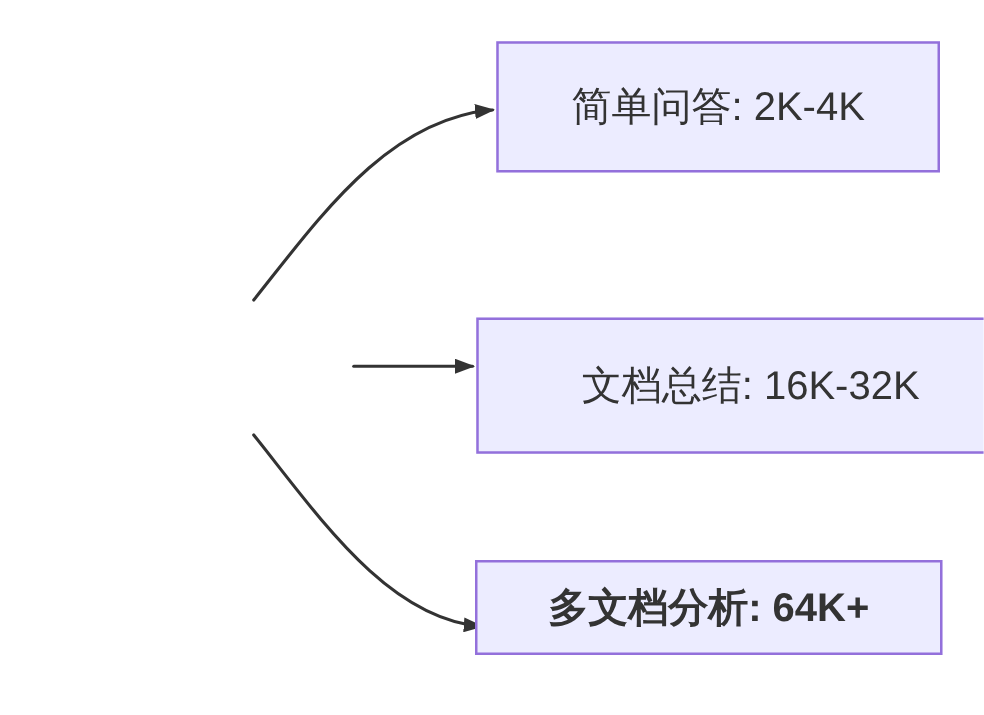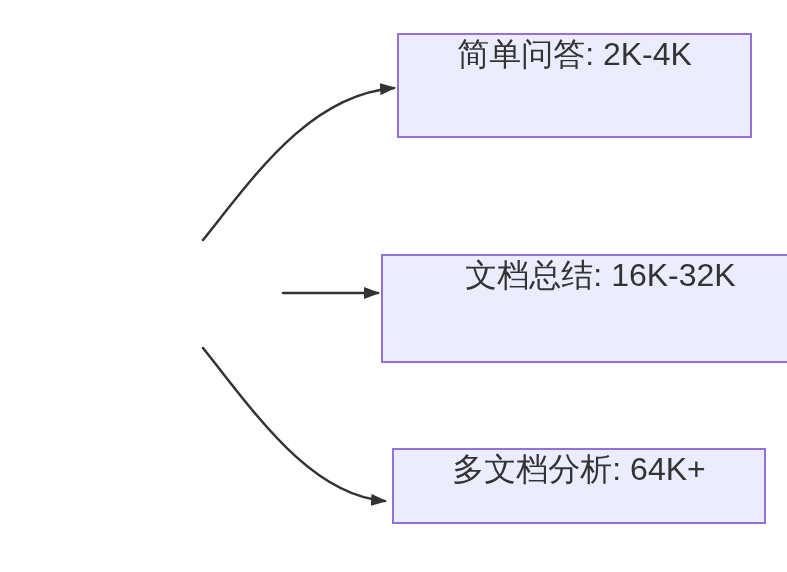--- a/index.html
+++ b/index.html
@@ -32,33 +32,34 @@
     stroke-width: 2.5px;
     stroke-linecap: round;
   }
   .arrowhead-shape {
     fill: var(--edge-color);
     stroke: none;
   }
   .node {
     position: absolute;
     display: flex;
+    align-items: center;
     justify-content: center;
     background: var(--node-fill);
     border: 2.5px solid var(--node-border);
     color: var(--text-color);
     font-size: 32px;
     line-height: 1.2;
     text-align: center;
     white-space: nowrap;
   }
   .n-root { left: 30px;  top: 240px; width: 253px; height: 108px; }
   .n-b0   { left: 397px; top: 33px;  width: 355px; height: 105px; }
   .n-b1   { left: 381px; top: 254px; width: 439px; height: 109px; }
-  .n-b2   { left: 392px; top: 448px; width: 374px; height: 76px; }
+  .n-b2   { left: 380px; top: 448px; width: 374px; height: 76px; font-weight: bold; }
 </style>
 </head>
 <body>
 
 <div class="canvas">
 
   <svg class="edges" viewBox="0 0 787 572" xmlns="http://www.w3.org/2000/svg" aria-hidden="true">
     <defs>
       <marker id="arrowhead" markerUnits="userSpaceOnUse" markerWidth="16" markerHeight="12" refX="14" refY="6" orient="auto">
         <path class="arrowhead-shape" d="M0,0 L16,6 L0,12 Z"></path>

